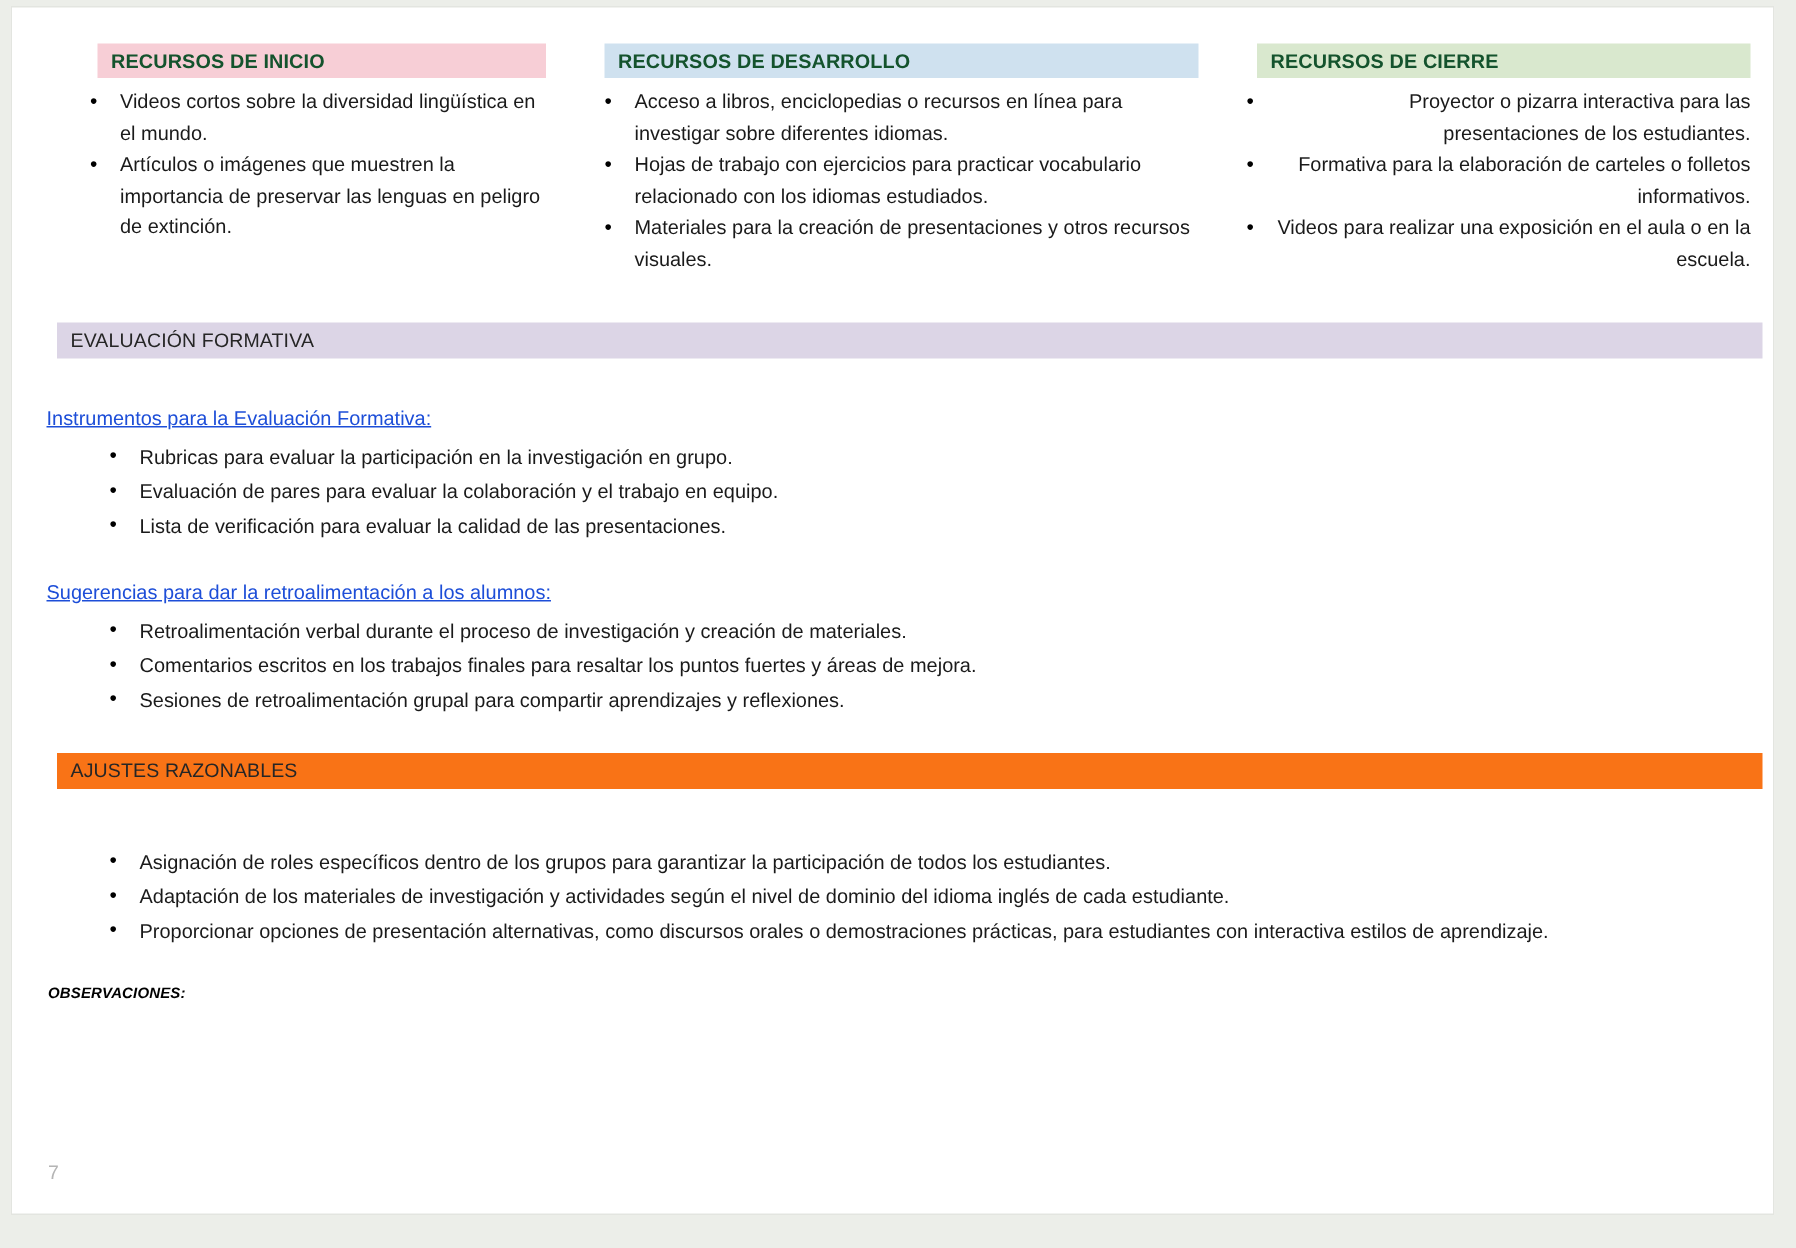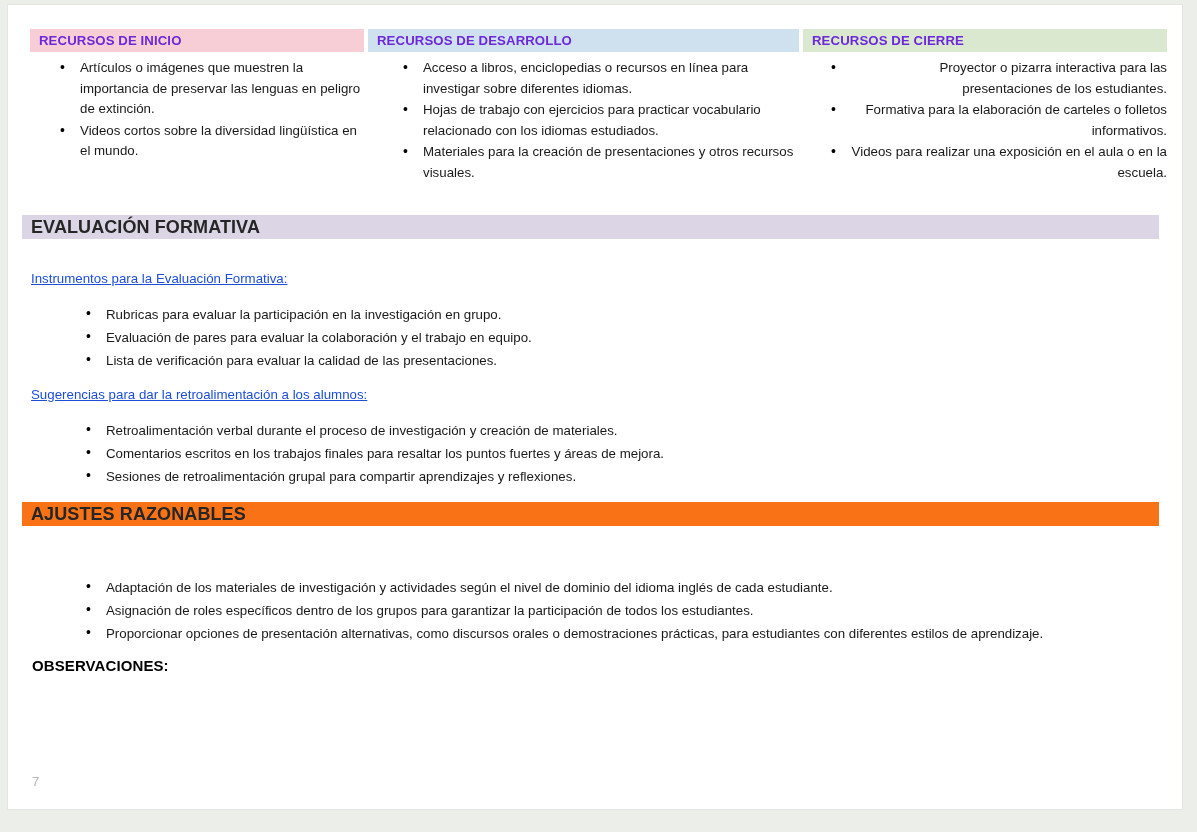--- a/index.html
+++ b/index.html
@@ -47,24 +47,25 @@
     box-sizing: border-box;
   }
   .res-col.col-0 { width: 334px; }
   .res-col.col-gap { width: 4px; }
   .res-col.col-1 { width: 431px; }
   .res-col.col-2 { width: 364px; }
 
   .res-head {
     font-size: 13.2px;
     font-weight: bold;
-    color: #6d28d9;
+    color: #14532d;
     padding: 4px 0 4px 9px;
     letter-spacing: 0.1px;
     line-height: 15px;
+    margin-left: 35px;
   }
   .res-head.pink  { background: #f7ced6; }
   .res-head.blue  { background: #cfe1ef; }
   .res-head.green { background: #d9e8ce; }
 
   ul.res-list {
     margin: 6px 0 0 0;
     padding-left: 50px;
     list-style: none;
   }
@@ -83,25 +84,25 @@
     top: -1px;
     font-size: 14px;
     color: #000;
   }
   .res-col.col-1 ul.res-list { padding-left: 55px; }
   .res-col.col-2 ul.res-list { padding-left: 48px; text-align: right; }
 
   
   .section-bar {
     position: absolute;
-    left: 2px;
+    left: 18px;
     width: 1137px;
     height: 24px;
-    font-size: 18px;
-    font-weight: bold;
+    font-size: 13px;
+    font-weight: normal;
     color: #262626;
     line-height: 24px;
     padding-left: 9px;
     box-sizing: border-box;
     letter-spacing: 0.1px;
   }
   .section-bar.lavender { background: #dcd5e6; }
   .section-bar.tan      { background: #f97316; }
 
   #bar-evaluacion { top: 198px; }
@@ -115,21 +116,21 @@
   .sub-heading {
     font-size: 13.3px;
     color: #1d4ed8;
     text-decoration: underline;
     line-height: 20px;
     margin: 0 0 4px 0;
     padding-left: 1px;
   }
 
   ul.plain-list {
-    margin: 14px;
+    margin: 1px;
     padding-left: 62px;
     list-style: none;
   }
   ul.plain-list > li {
     position: relative;
     font-size: 13.3px;
     line-height: 23px;
     color: #1a1a1a;
   }
   ul.plain-list > li::before {
@@ -147,24 +148,25 @@
     left: 10px;
     top: 545px;
     width: 1137px;
   }
 
   
   .observaciones {
     position: absolute;
     left: 12px;
     top: 640px;
-    font-size: 15px;
+    font-size: 10px;
     font-weight: bold;
     color: #000;
     letter-spacing: 0.1px;
+    font-style: italic;
   }
 
   
   .page-number {
     position: absolute;
     left: 12px;
     bottom: 8px;
     font-size: 13px;
     color: #b5b5b5;
   }
@@ -173,22 +175,22 @@
 <body>
 
 <div class="page-frame">
   <div class="page-body">
 
     <div class="resources-table">
 
       <div class="res-col col-0">
         <div class="res-head pink">RECURSOS DE INICIO</div>
         <ul class="res-list">
+          <li>Videos cortos sobre la diversidad lingüística en el mundo.</li>
           <li>Artículos o imágenes que muestren la importancia de preservar las lenguas en peligro de extinción.</li>
-          <li>Videos cortos sobre la diversidad lingüística en el mundo.</li>
         </ul>
       </div>
 
       <div class="res-col col-gap"></div>
 
       <div class="res-col col-1">
         <div class="res-head blue">RECURSOS DE DESARROLLO</div>
         <ul class="res-list">
           <li>Acceso a libros, enciclopedias o recursos en línea para investigar sobre diferentes idiomas.</li>
           <li>Hojas de trabajo con ejercicios para practicar vocabulario relacionado con los idiomas estudiados.</li>
@@ -226,23 +228,23 @@
         <li>Retroalimentación verbal durante el proceso de investigación y creación de materiales.</li>
         <li>Comentarios escritos en los trabajos finales para resaltar los puntos fuertes y áreas de mejora.</li>
         <li>Sesiones de retroalimentación grupal para compartir aprendizajes y reflexiones.</li>
       </ul>
     </div>
 
     <div class="section-bar tan" id="bar-ajustes">AJUSTES RAZONABLES</div>
 
     <div id="ajustes-list-wrap">
       <ul class="plain-list">
+        <li>Asignación de roles específicos dentro de los grupos para garantizar la participación de todos los estudiantes.</li>
         <li>Adaptación de los materiales de investigación y actividades según el nivel de dominio del idioma inglés de cada estudiante.</li>
-        <li>Asignación de roles específicos dentro de los grupos para garantizar la participación de todos los estudiantes.</li>
-        <li>Proporcionar opciones de presentación alternativas, como discursos orales o demostraciones prácticas, para estudiantes con diferentes estilos de aprendizaje.</li>
+        <li>Proporcionar opciones de presentación alternativas, como discursos orales o demostraciones prácticas, para estudiantes con interactiva estilos de aprendizaje.</li>
       </ul>
     </div>
 
     <div class="observaciones">OBSERVACIONES:</div>
 
     <div class="page-number">7</div>
 
   </div>
 </div>
 

